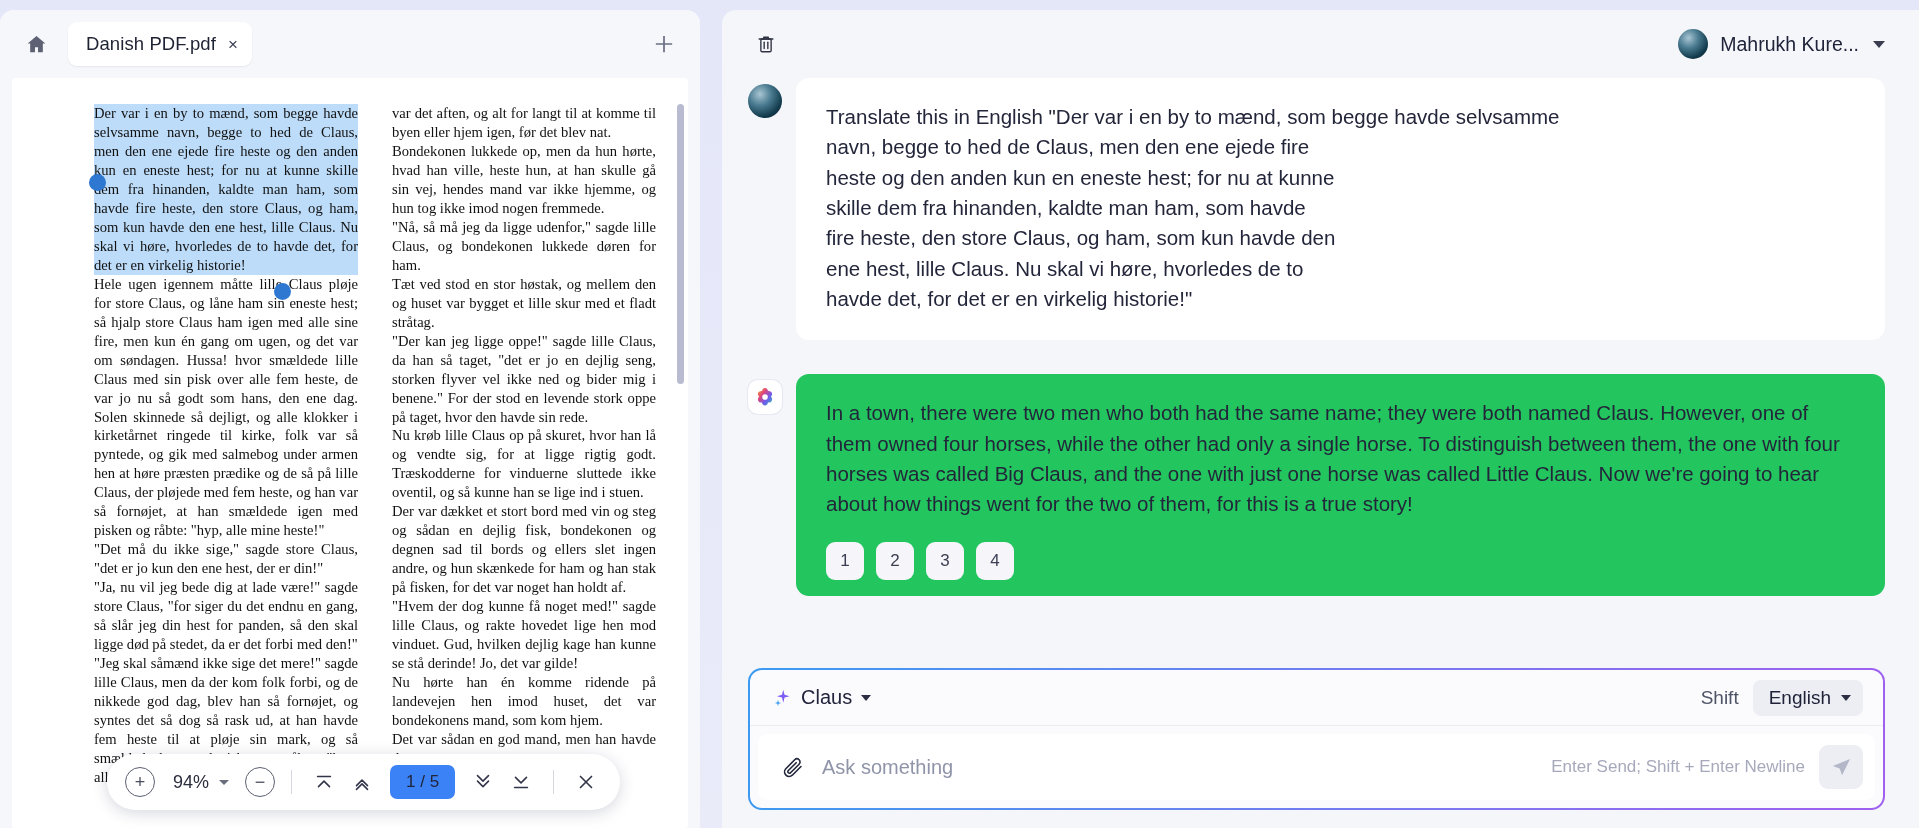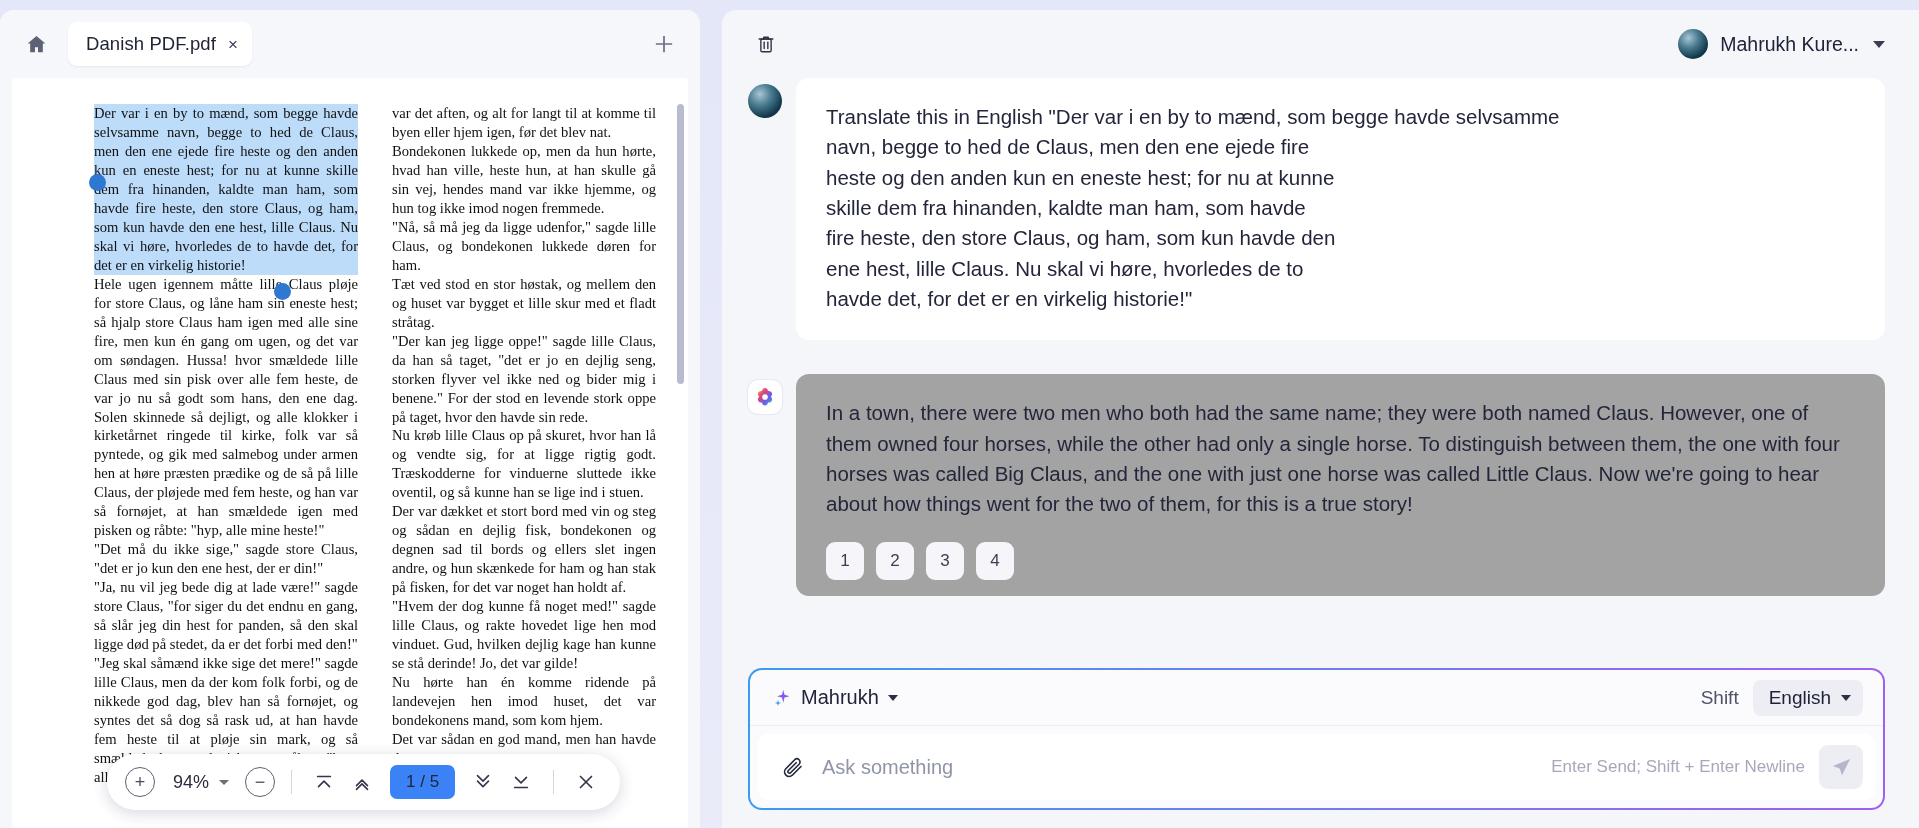--- a/index.html
+++ b/index.html
@@ -271,21 +271,21 @@
   }
   .bubble {
     flex: 1;
     border-radius: 13px;
     padding: 24px 30px 26px 30px;
     font-size: 20.5px;
     line-height: 1.48;
     color: #23263a;
   }
   .bubble.user { background:#ffffff; }
-  .bubble.ai   { background:#a3a3a3; padding-bottom: 16px;}
+  .bubble.ai   { background:#22c55e; padding-bottom: 16px;}
   .bubble.user .txt { white-space: pre-line; }
   .ref-row { display:flex; gap:12px; margin-top: 22px; }
   .ref-btn {
     width: 38px;height: 38px;
     background:#f5f5fa;
     border-radius: 9px;
     display:flex;align-items:center;justify-content:center;
     font-size: 17px;
     color: #3b3e52;
     cursor:pointer;
@@ -518,21 +518,21 @@
     <div class="composer-wrap">
       <div class="composer">
         <div class="composer-inner">
 
           <div class="composer-top">
             <div class="prompt-grp">
               <svg width="20" height="20" viewBox="0 0 24 24">
                 <path d="M13.5 2 15 8.2 21 9.8 15 11.4 13.5 17.8 12 11.4 6 9.8 12 8.2z" fill="#7c5cf5"></path>
                 <path d="M7.2 14.2 8 17.2 11 18 8 18.8 7.2 21.8 6.4 18.8 3.4 18 6.4 17.2z" fill="#3b9bf0"></path>
               </svg>
-              <span class="prompt-label">Mahrukh</span>
+              <span class="prompt-label">Claus</span>
               <span class="caret-md"></span>
             </div>
             <div class="out-grp">
               <span class="out-label">Shift</span>
               <div class="lang-pill">
                 <span class="lang-text">English</span>
                 <span class="caret-md"></span>
               </div>
             </div>
           </div>

